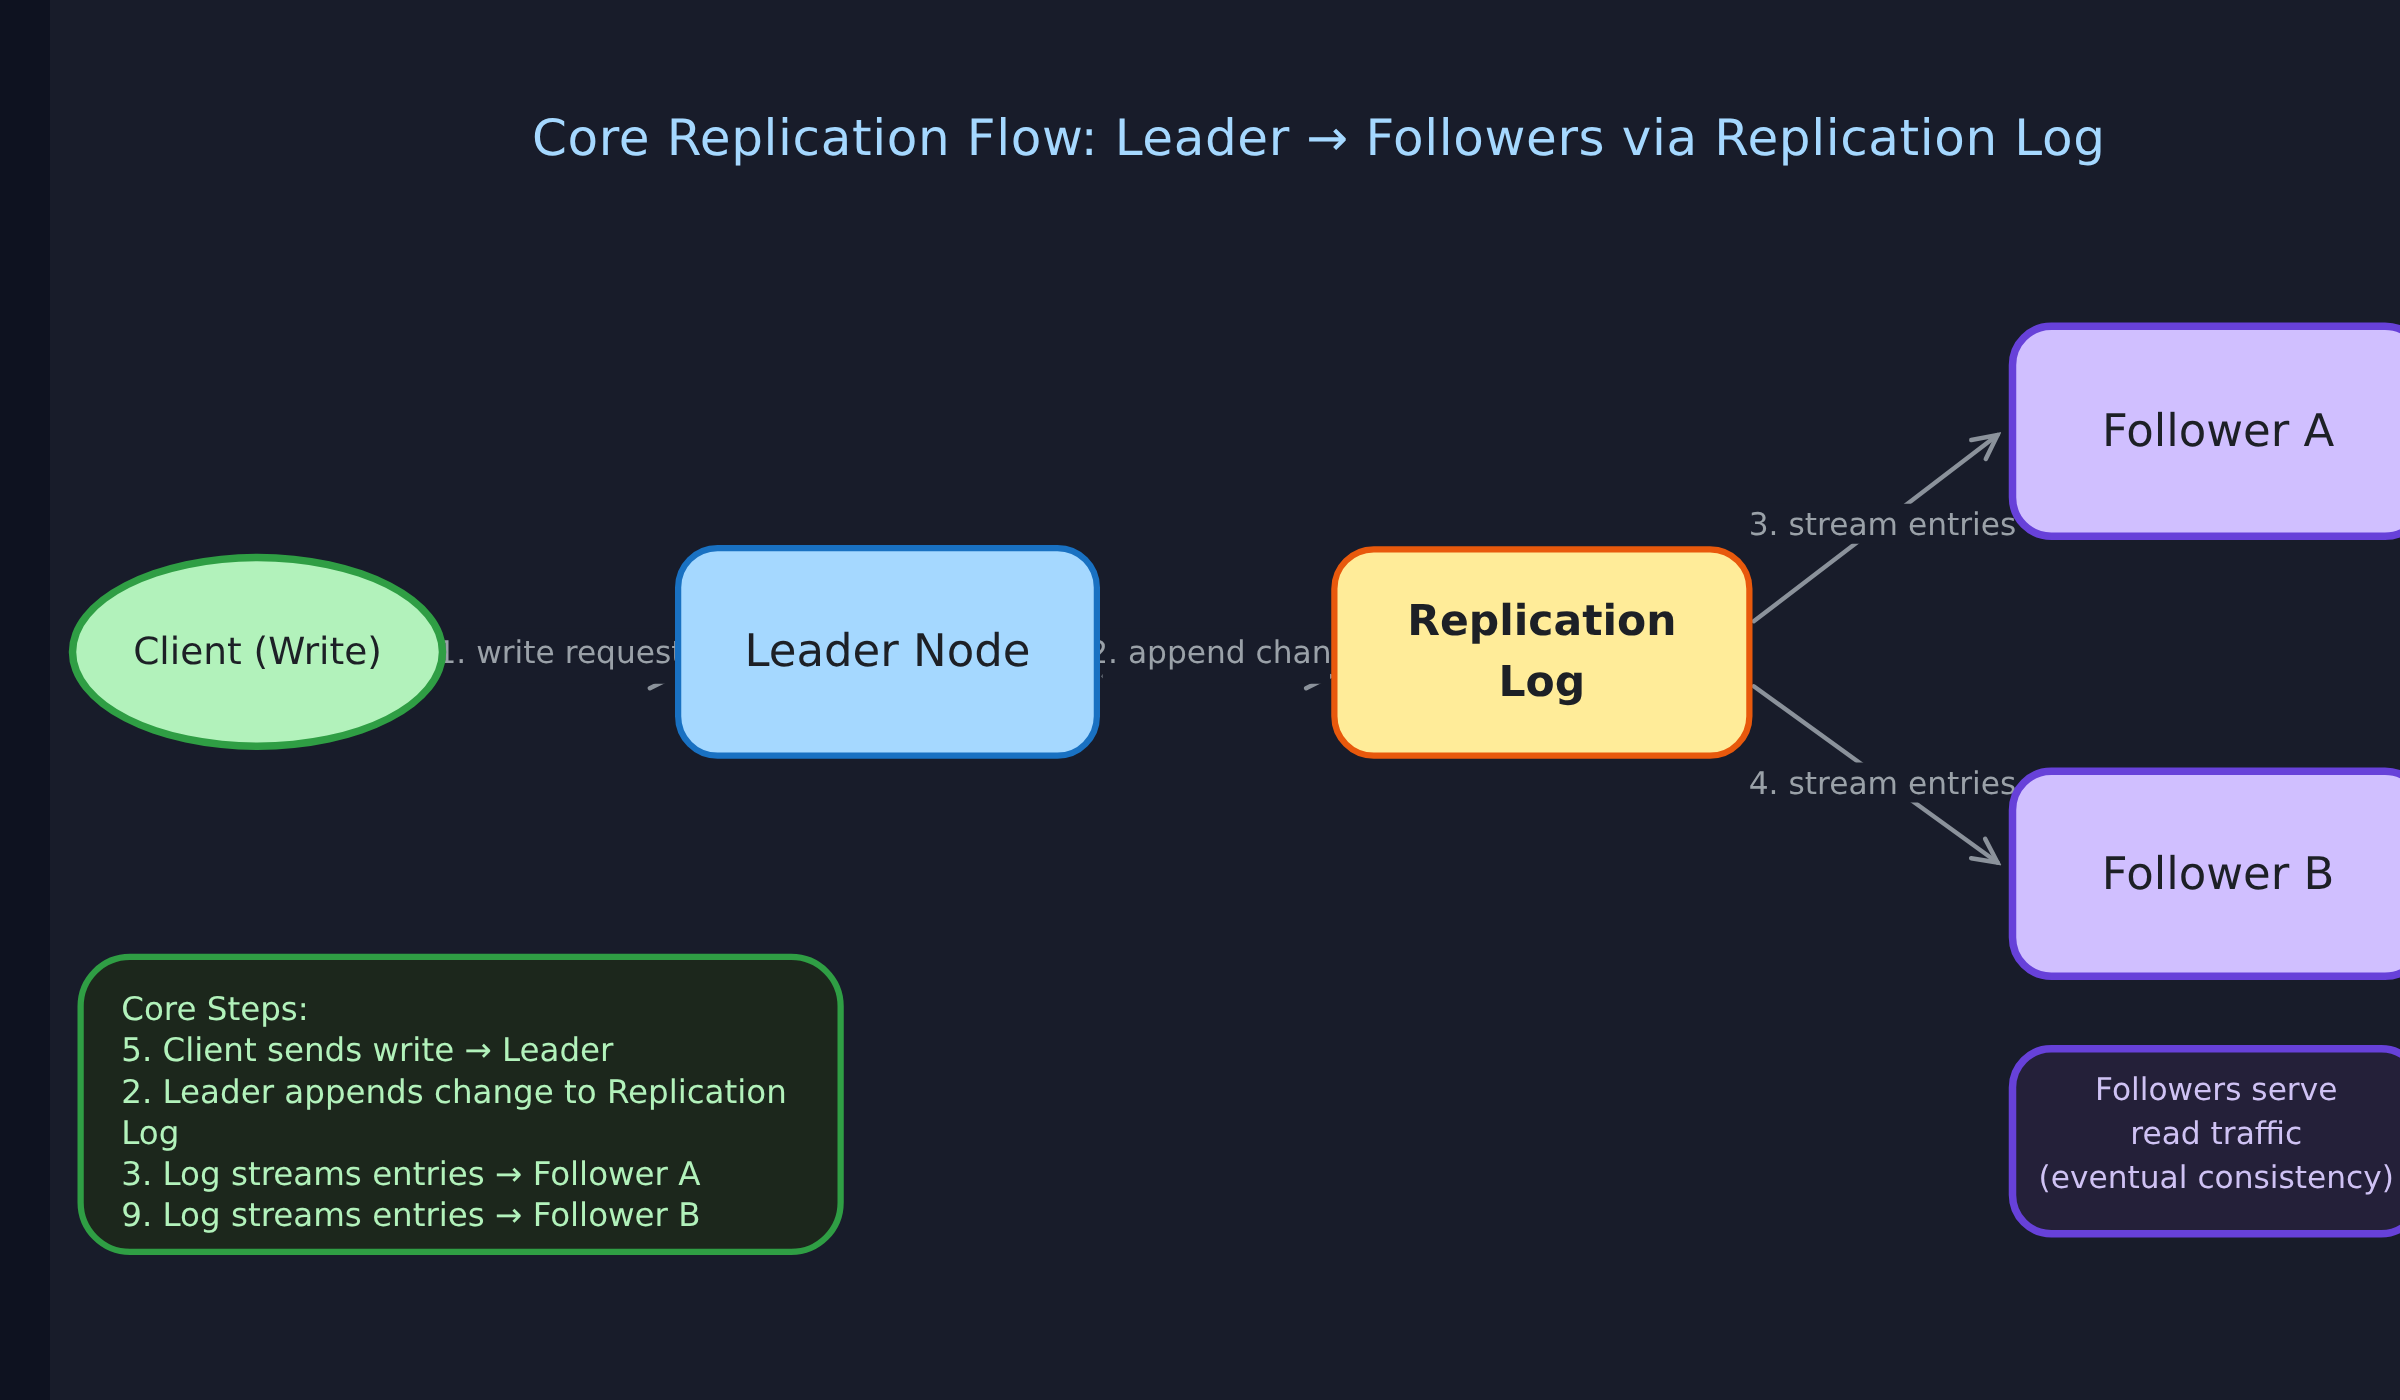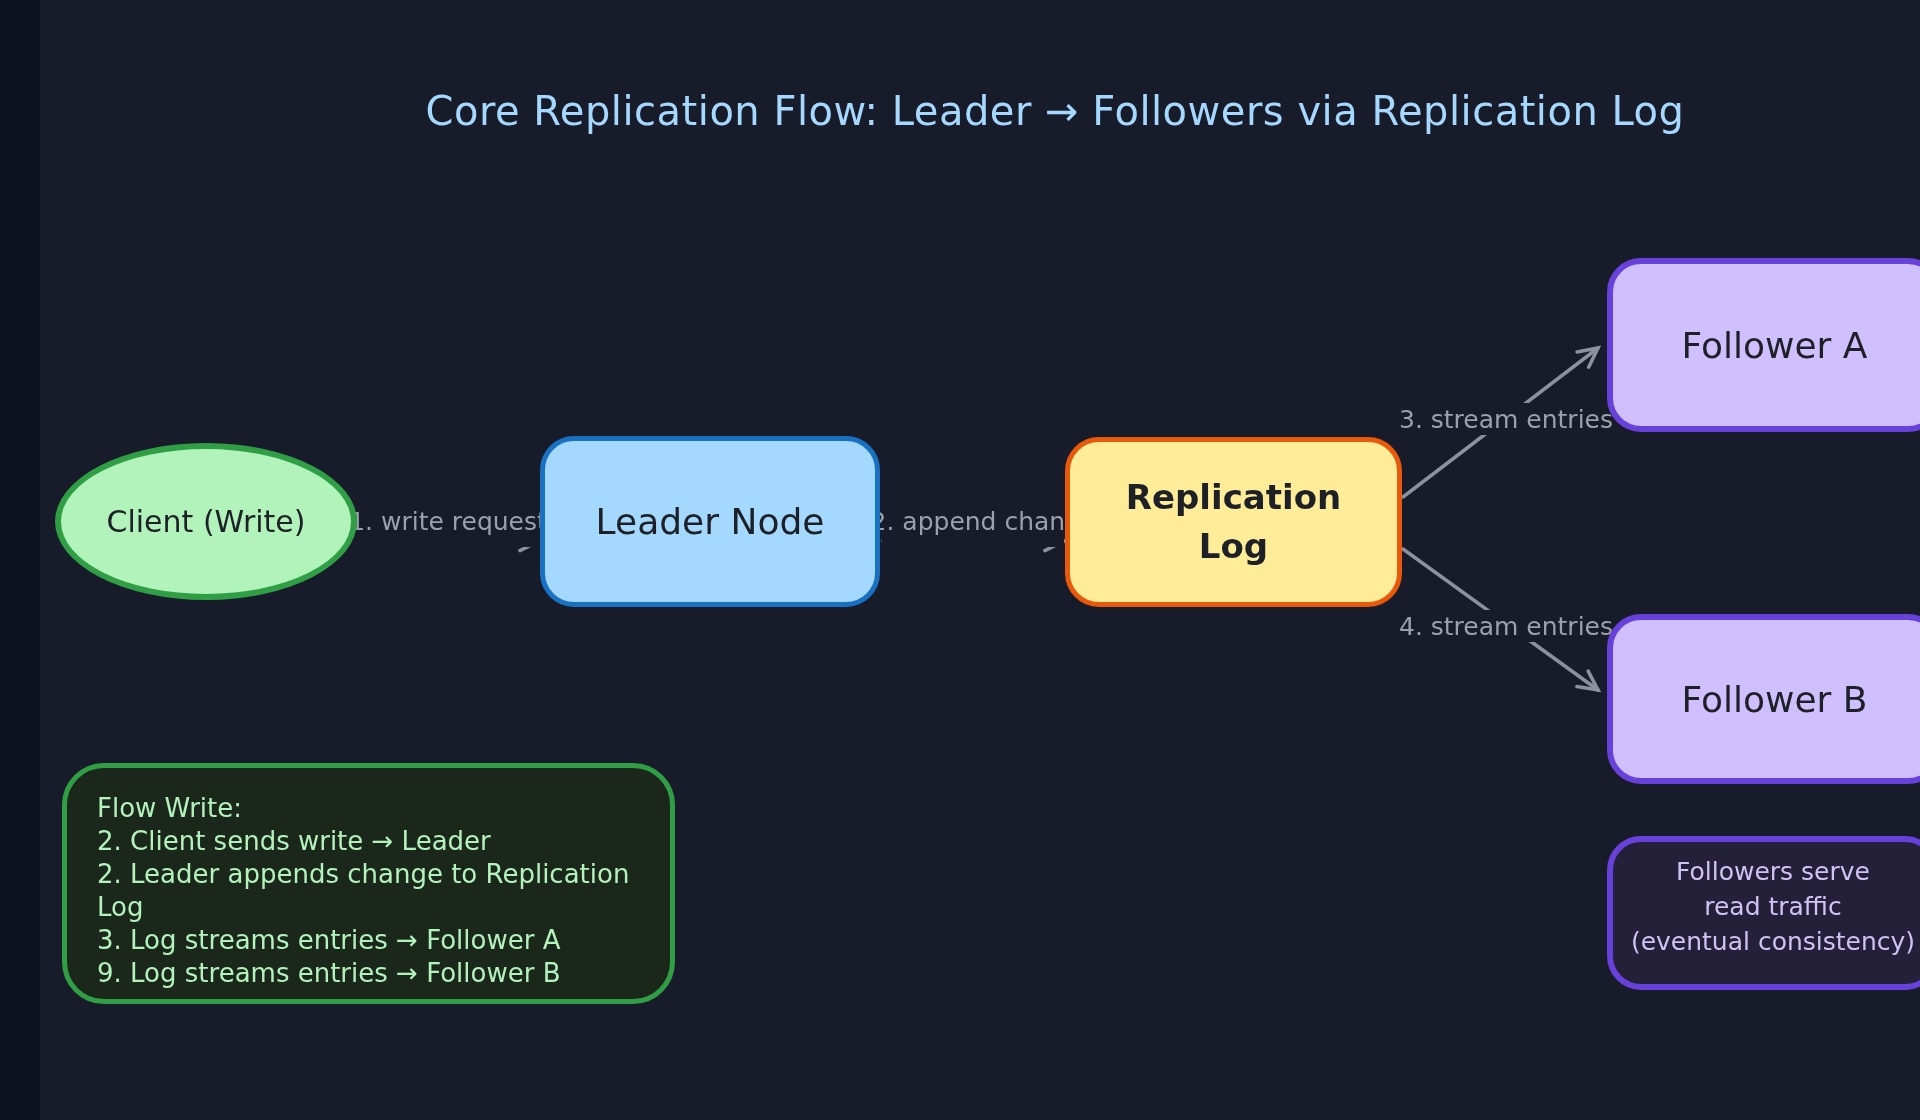--- a/index.html
+++ b/index.html
@@ -152,22 +152,22 @@
 
   <div class="node follower node-follower-a">
     <span>Follower A</span>
   </div>
 
   <div class="node follower node-follower-b">
     <span>Follower B</span>
   </div>
 
   <div class="note-flow">
-    <div>Flow Write:</div>
-    <div>2. Client sends write → Leader</div>
+    <div>Core Steps:</div>
+    <div>5. Client sends write → Leader</div>
     <div>2. Leader appends change to Replication Log</div>
     <div>3. Log streams entries → Follower A</div>
     <div>9. Log streams entries → Follower B</div>
   </div>
 
   <div class="note-followers">
     <div>Followers serve</div>
     <div>read traffic</div>
     <div>(eventual consistency)</div>
   </div>

